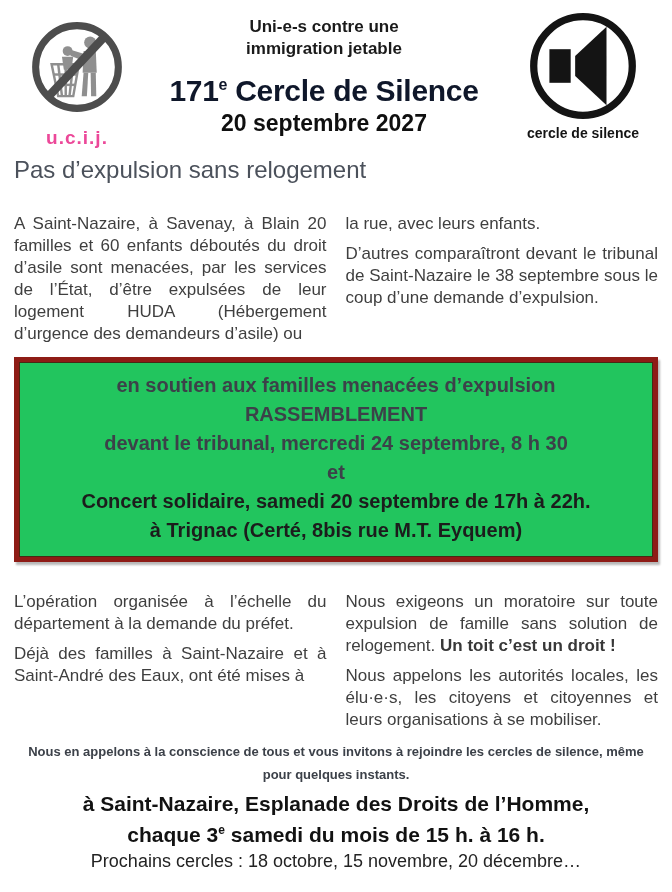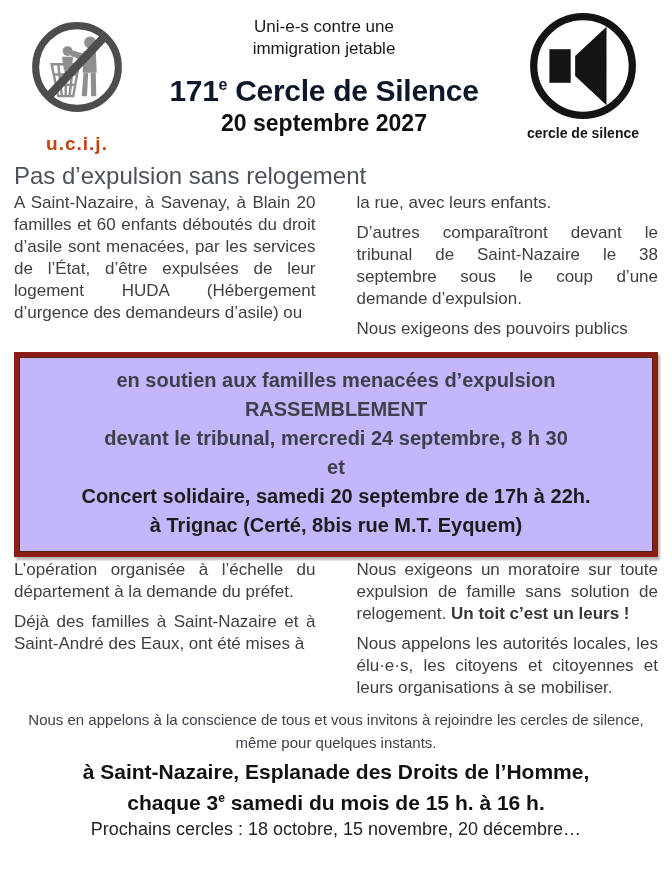--- a/index.html
+++ b/index.html
@@ -9,51 +9,51 @@
     font-family:"Liberation Sans", sans-serif;
     color:#3f3f3f;
   }
   .page { width:672px; height:892px; padding:8px 14px 4px; }
 
   
   .masthead { display:flex; align-items:flex-start; }
   .logo-block { display:flex; flex-direction:column; align-items:center; }
   .logo-left  { width:126px; padding-top:12px; }
   .logo-right { width:150px; padding-top:2px; }
-  .ucij-label { margin-top:19px; font-weight:bold; font-size:19px; color:#c2410c; letter-spacing:1px; }
+  .ucij-label { margin-top:13px; font-weight:bold; font-size:19px; color:#ec4899; letter-spacing:1px; }
   .cds-label  { margin-top:3px;  font-weight:bold; font-size:14px; color:#141414; }
   .head-center { flex:1; text-align:center; padding-top:8px; }
-  .subtitle   { font-size:17px; font-weight:normal; color:#1a1a1a; line-height:22px; }
+  .subtitle   { font-size:17px; font-weight:bold; color:#1a1a1a; line-height:22px; }
   .main-title { font-size:30px; font-weight:bold; color:#0f172a; margin-top:7px; line-height:36px; letter-spacing:-0.3px; }
   .main-title sup { font-size:16px; }
   .date-line  { font-size:23px; font-weight:bold; color:#0f0f0f; margin-top:1px; }
   .tagline    { text-align:left; font-size:24px; color:#4b515b; margin-top:7px; }
 
   
-  .cols { display:flex; gap:41px; margin-top:2px; }
+  .cols { display:flex; gap:19px; margin-top:29px; }
   .col  { flex:1; text-align:justify; font-size:17px; line-height:22px; color:#3f3f3f; }
   .col p { margin-bottom:8px; }
   .col p:last-child { margin-bottom:0; }
   .hl { font-weight:bold; color:#383838; }
 
   
   .redbox {
     margin-top:12px;
     border:5px solid #8e1c16;
     box-shadow: inset 0 0 0 1px #492814, 2px 3px 2px rgba(0,0,0,0.28);
     padding:9px 10px 12px;
     text-align:center;
-    background:#c4b5fd;
+    background:#22c55e;
   }
   .box-line { font-weight:bold; color:#3c4149; font-size:20px; line-height:29px; }
   .box-line.alt { color:#1c1c1c; }
 
   
   .footer { text-align:center; }
-  .appeal  { margin:9px auto 0; max-width:642px; font-size:15px; font-weight:normal; color:#3c4149; line-height:23px; }
+  .appeal  { margin:9px auto 0; max-width:642px; font-size:13px; font-weight:bold; color:#3c4149; line-height:23px; }
   .place   { margin-top:5px; font-size:21px; font-weight:bold; color:#121212; line-height:26px; }
   .place sup { font-size:12px; }
   .next    { margin-top:2px; font-size:18px; color:#232323; line-height:22px; }
 </style>
 </head>
 <body>
 
 <div class="page">
 
   <header class="masthead">
@@ -111,40 +111,39 @@
 
   <div class="tagline">Pas d’expulsion sans relogement</div>
 
   <section class="cols">
     <div class="col">
       <p>A Saint-Nazaire, à Savenay, à Blain 20 familles et 60 enfants déboutés du droit d’asile sont menacées, par les services de l’État, d’être expulsées de leur logement HUDA (Hébergement d’urgence des demandeurs d’asile) ou</p>
     </div>
     <div class="col">
       <p>la rue, avec leurs enfants.</p>
       <p>D’autres comparaîtront devant le tribunal de Saint-Nazaire le 38 septembre sous le coup d’une demande d’expulsion.</p>
-      <p>Nous exigeons des pouvoirs publics</p>
     </div>
   </section>
 
   <div class="redbox">
     <div class="box-line">en soutien aux familles menacées d’expulsion</div>
     <div class="box-line">RASSEMBLEMENT</div>
     <div class="box-line">devant le tribunal, mercredi 24 septembre, 8 h 30</div>
     <div class="box-line">et</div>
     <div class="box-line alt">Concert solidaire, samedi 20 septembre de 17h à 22h.</div>
     <div class="box-line alt">à Trignac (Certé, 8bis rue M.T. Eyquem)</div>
   </div>
 
   <section class="cols">
     <div class="col">
       <p>L’opération organisée à l’échelle du département à la demande du préfet.</p>
       <p>Déjà des familles à Saint-Nazaire et à Saint-André des Eaux, ont été mises à</p>
     </div>
     <div class="col">
-      <p><span>Nous exigeons un moratoire sur toute expulsion de famille sans solution de relogement. </span><span class="hl">Un toit c’est un leurs !</span></p>
+      <p><span>Nous exigeons un moratoire sur toute expulsion de famille sans solution de relogement. </span><span class="hl">Un toit c’est un droit !</span></p>
       <p><span>Nous appelons les autorités locales, les élu·e·s, les citoyens et citoyennes et leurs organisations à se mobiliser.</span><span class="hl"></span></p>
     </div>
   </section>
 
   <footer class="footer">
     <p class="appeal">Nous en appelons à la conscience de tous et vous invitons à rejoindre les cercles de silence, même pour quelques instants.</p>
     <p class="place">
       <span>à Saint-Nazaire, Esplanade des Droits de l’Homme,</span><br>
       <span><span>chaque 3</span><sup>e</sup><span> samedi du mois de 15 h. à 16 h.</span></span>
     </p>

